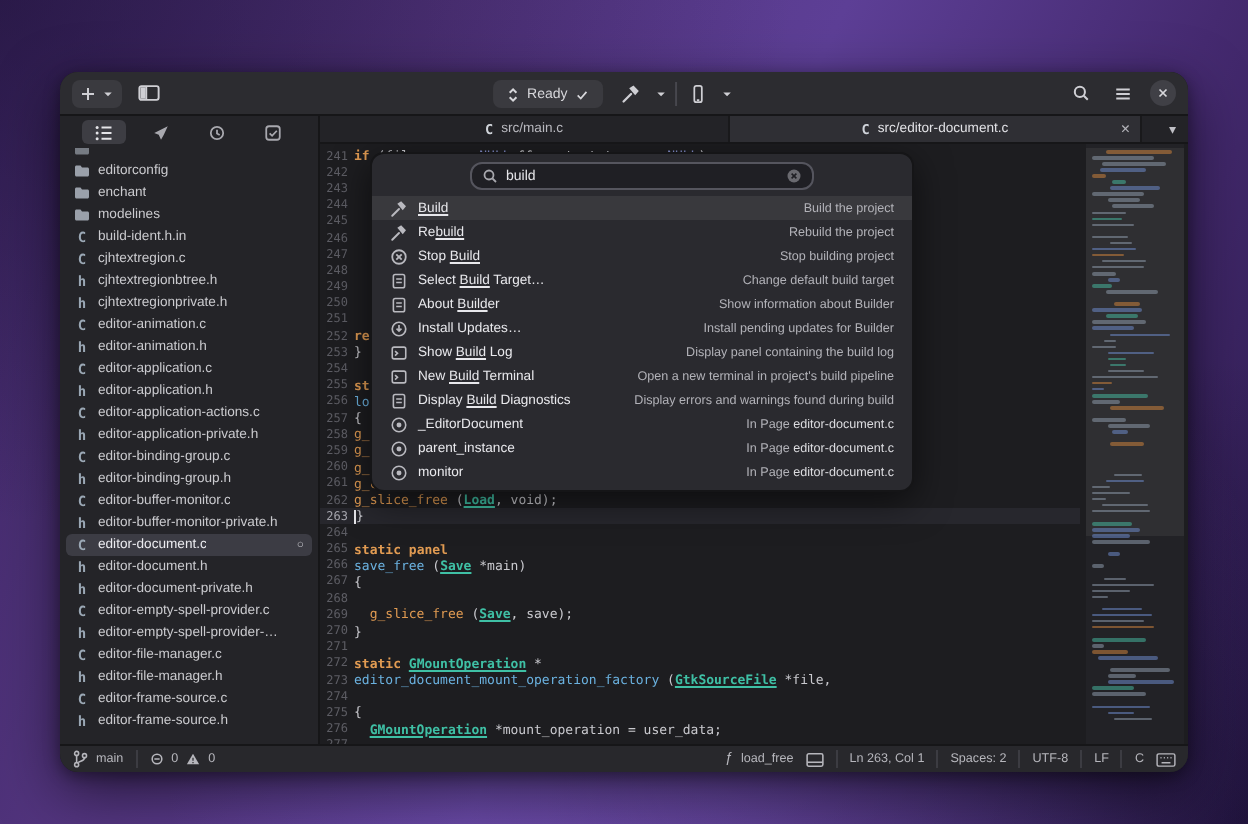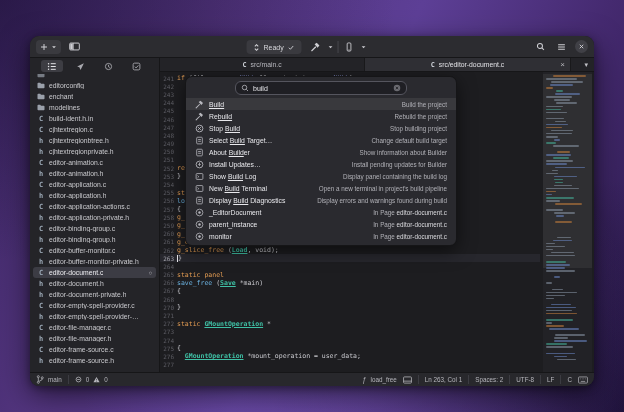--- a/index.html
+++ b/index.html
@@ -62,21 +62,21 @@
   .tab .close{ position:absolute; right:5px; color:#b4b4ba; font-size:8px; }
   .tab-dd{ flex:1; display:flex; align-items:center; justify-content:flex-end; padding-right:6px; color:#c0c0c6; }
   
   .editor{ flex:1 1 auto; position:relative; background:#1d1d20; overflow:hidden;
            font-family:"DejaVu Sans Mono",monospace; font-size:6.5px; }
   .code-lines{ position:absolute; left:0; top:2px; right:54px; }
   .cl{ height:8.2px; display:flex; align-items:center; white-space:pre; }
   .cl.current{ background:#27272d; }
   .num{ width:14px; text-align:right; color:#5d5d64; flex:0 0 auto; font-size:6px; }
   .ct{ padding-left:3px; }
-  .kw{ color:#e19b52; font-weight:normal; }
+  .kw{ color:#e19b52; font-weight:bold; }
   .call{ color:#e19b52; }
   .ty{ color:#3fc0a5; font-weight:bold;text-decoration:underline; }
   .fn{ color:#6bb2e0; }
   .cst{ color:#8691cf; }
   .pl{ color:#c9c9ce; }
   .caret{ display:inline-block; width:1px; height:7px; background:#e6e6ea; vertical-align:middle; }
   
   .minimap{ position:absolute; top:0; bottom:0; right:2px; width:49px; background:#222226; }
   .mm-view{ position:absolute; left:0; right:0; top:2px; height:194px; background:rgba(255,255,255,.06); }
   .mm-bar{ position:absolute; height:1.5px; border-radius:1px; }
@@ -460,24 +460,25 @@
             <div class="cl"><span class="num">259</span><span class="ct"><span class="call">g_clear_object</span></span></div>
             <div class="cl"><span class="num">260</span><span class="ct"><span class="call">g_clear_pointer</span></span></div>
             <div class="cl"><span class="num">261</span><span class="ct"><span class="call">g_clear_pointer</span></span></div>
             <div class="cl"><span class="num">262</span><span class="ct"><span class="call">g_slice_free</span><span class="pl"> (</span><span class="ty">Load</span><span class="pl">, void);</span></span></div>
             <div class="cl current"><span class="num" style="color: rgb(165, 165, 173);">263</span><span class="ct"><span class="caret"></span><span class="pl">}</span></span></div>
             <div class="cl"><span class="num">264</span><span class="ct"></span></div>
             <div class="cl"><span class="num">265</span><span class="ct"><span class="kw">static</span><span class="pl"> </span><span class="kw">panel</span></span></div>
             <div class="cl"><span class="num">266</span><span class="ct"><span class="fn">save_free</span><span class="pl"> (</span><span class="ty">Save</span><span class="pl"> *main)</span></span></div>
             <div class="cl"><span class="num">267</span><span class="ct"><span class="pl">{</span></span></div>
             <div class="cl"><span class="num">268</span></div>
+            <div class="cl"><span class="num">269</span><span class="ct"><span class="pl">  </span><span class="call">g_slice_free</span><span class="pl"> (</span><span class="ty">Save</span><span class="pl">, save);</span></span></div>
             <div class="cl"><span class="num">270</span><span class="ct"><span class="pl">}</span></span></div>
             <div class="cl"><span class="num">271</span><span class="ct"></span></div>
             <div class="cl"><span class="num">272</span><span class="ct"><span class="kw">static</span><span class="pl"> </span><span class="ty">GMountOperation</span><span class="pl"> *</span></span></div>
-            <div class="cl"><span class="num">273</span></div>
+            <div class="cl"><span class="num">273</span><span class="ct"><span class="fn">editor_document_mount_operation_factory</span><span class="pl"> (</span><span class="ty">GtkSourceFile</span><span class="pl"> *file,</span></span></div>
             <div class="cl"><span class="num">274</span></div>
             <div class="cl"><span class="num">275</span><span class="ct"><span class="pl">{</span></span></div>
             <div class="cl"><span class="num">276</span><span class="ct"><span class="pl">  </span><span class="ty">GMountOperation</span><span class="pl"> *mount_operation = user_data;</span></span></div>
             <div class="cl"><span class="num">277</span><span class="ct"></span></div>
           </div>
 
         <div class="minimap" id="minimap">
           <div class="mm-view"></div>
         <div class="mm-bar" style="left: 10.3383px; top: 3px; width: 32.6386px; background: rgb(200, 128, 60); opacity: 0.55;"></div>
             <div class="mm-bar" style="left: 3px; top: 6.05px; width: 30.6291px; background: rgb(139, 151, 168); opacity: 0.55;"></div>

